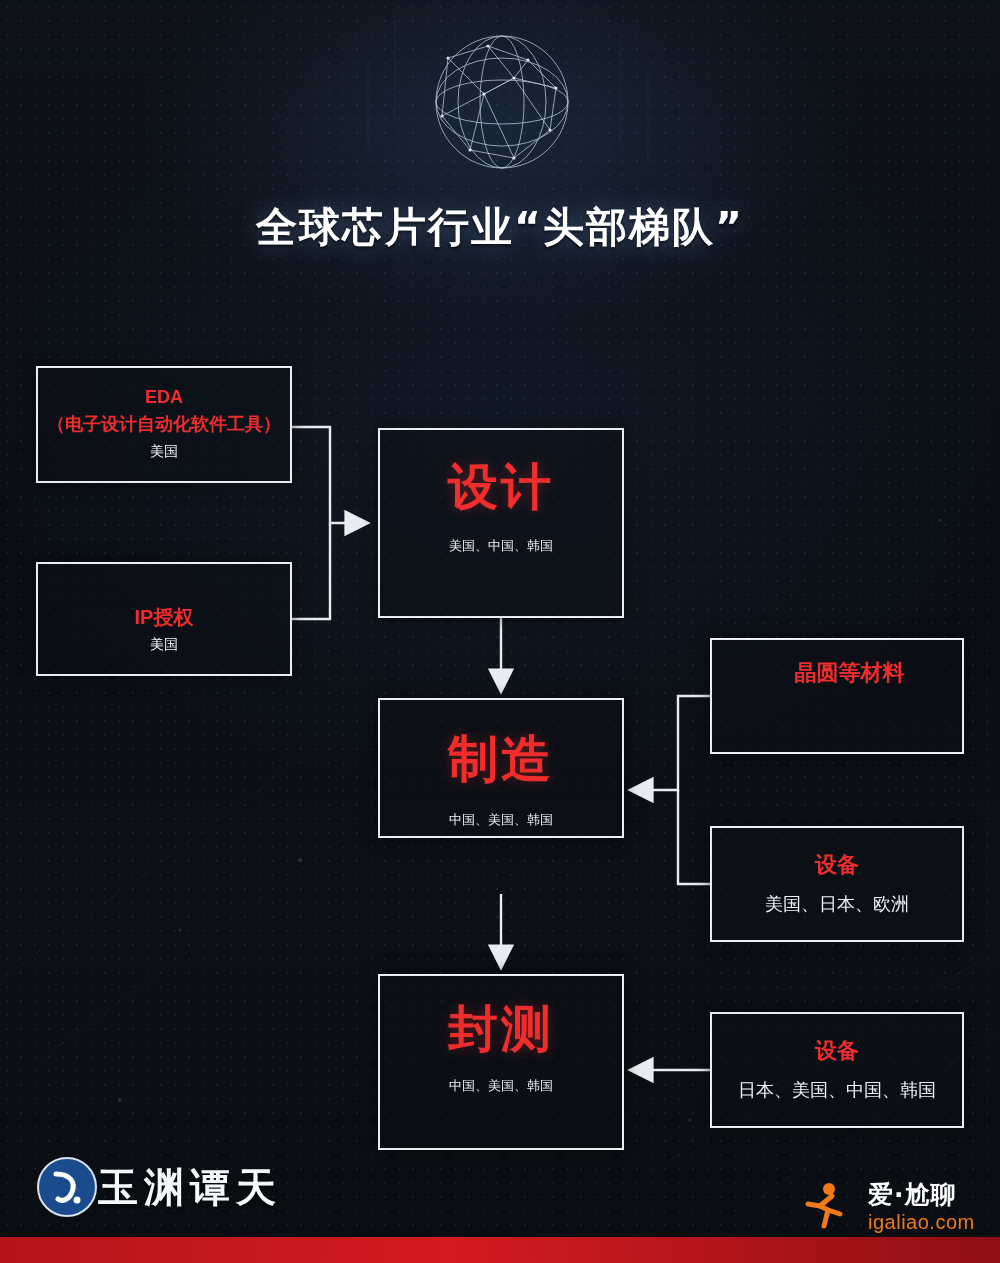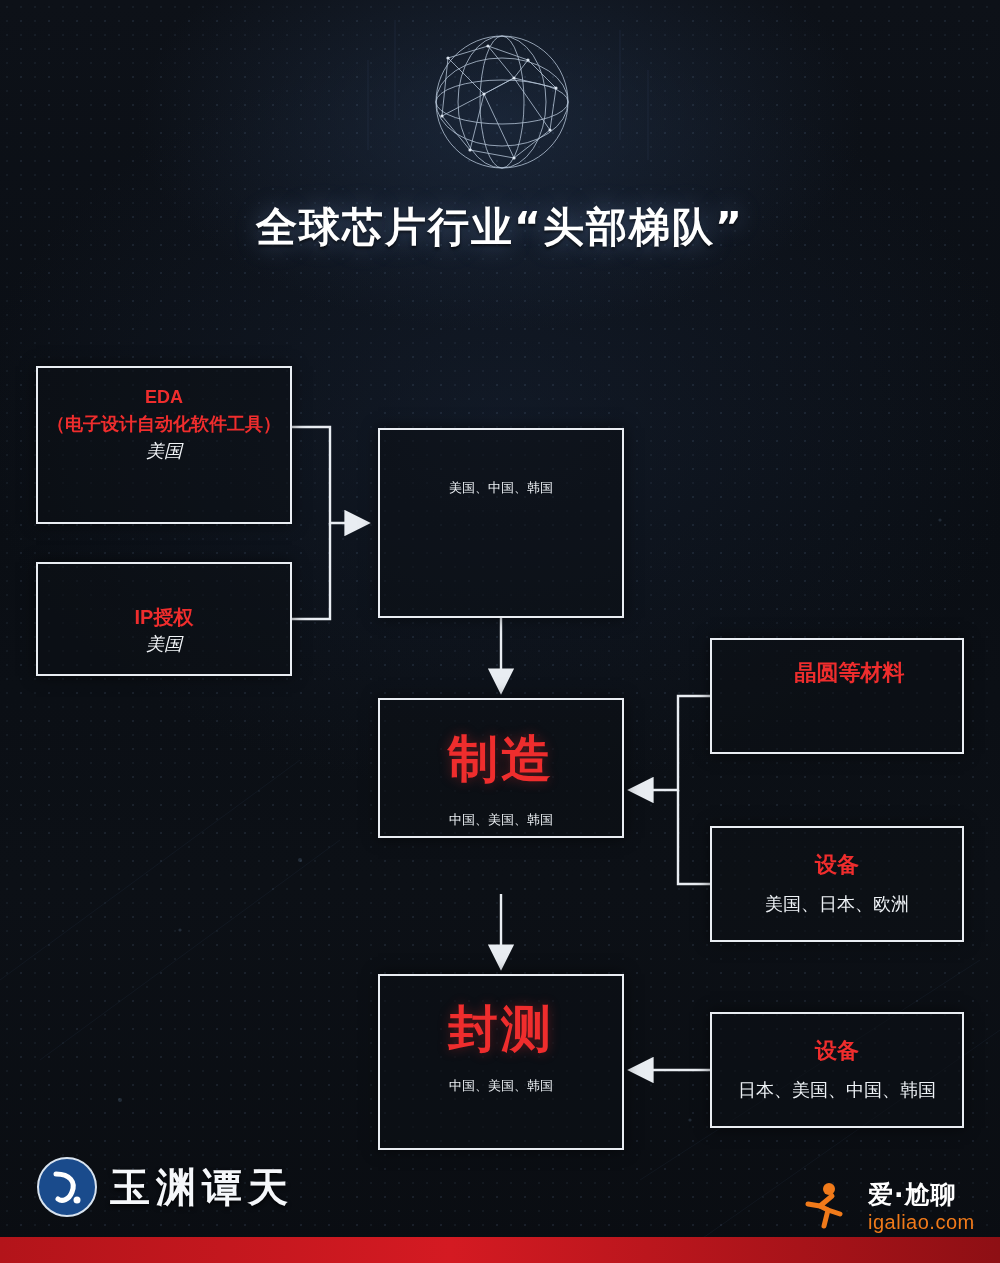--- a/index.html
+++ b/index.html
@@ -72,23 +72,22 @@
     font-weight: bold;
   }
   .box .white {
     color: #f2f5f8;
   }
   .small-red {
     font-size: 18px;
     line-height: 27px;
   }
   .small-white {
-    font-size: 18px;
+    font-size: 14px;
     line-height: 27px;
-    font-style: italic;
   }
   .big-red {
     font-size: 50px;
     font-weight: bold;
     color: #ef2d2d;
     line-height: 58px;
     letter-spacing: 3px;
     text-shadow: 0 0 12px rgba(239,45,45,0.35);
     font-family: "DejaVu Sans", "Liberation Sans", sans-serif;
   }
@@ -98,41 +97,41 @@
     color: #ef2d2d;
     line-height: 30px;
   }
   .sub-white {
     font-size: 13px;
     color: #eef2f6;
     line-height: 28px;
   }
 
   
-  #box-eda       { left: 36px;  top: 366px; width: 256px; height: 158px; padding-top: 16px; }
+  #box-eda       { left: 36px;  top: 366px; width: 256px; height: 117px; padding-top: 16px; }
   #box-ip        { left: 36px;  top: 562px; width: 256px; height: 114px; padding-top: 40px; }
   #box-design    { left: 378px; top: 428px; width: 246px; height: 190px; padding-top: 28px; }
   #box-manu      { left: 378px; top: 698px; width: 246px; height: 140px; padding-top: 30px; }
   #box-pack      { left: 378px; top: 974px; width: 246px; height: 176px; padding-top: 24px; }
   #box-wafer     { left: 710px; top: 638px; width: 254px; height: 116px; padding-top: 18px; padding-left: 25px; }
   #box-equip1    { left: 710px; top: 826px; width: 254px; height: 116px; padding-top: 22px; }
   #box-equip2    { left: 710px; top: 1012px; width: 254px; height: 116px; padding-top: 22px; }
 
   #connectors { position: absolute; inset: 0; pointer-events: none; }
 
   
   #logo {
     position: absolute;
     left: 36px;
     top: 1152px;
     width: 300px;
     height: 70px;
     display: flex;
     align-items: center;
-    gap: 12px;
+    gap: 0;
   }
   #logo-text {
     font-size: 40px;
     font-weight: bold;
     color: #f5f7fa;
     letter-spacing: 6px;
     font-family: "DejaVu Serif", serif;
     text-shadow: 0 2px 4px rgba(0,0,0,0.8);
   }
   
@@ -259,20 +258,21 @@
     <div class="red small-red">（电子设计自动化软件工具）</div>
     <div class="white small-white">美国</div>
   </div>
 
   <div class="box" id="box-ip">
     <div class="red small-red" style="font-size:20px;">IP授权</div>
     <div class="white small-white">美国</div>
   </div>
 
   <div class="box" id="box-design">
+    <div class="big-red">设计</div>
     <div class="sub-white" style="margin-top:16px;">美国、中国、韩国</div>
   </div>
 
   <div class="box" id="box-manu">
     <div class="big-red">制造</div>
     <div class="sub-white" style="margin-top:18px;">中国、美国、韩国</div>
   </div>
 
   <div class="box" id="box-pack">
     <div class="big-red">封测</div>

